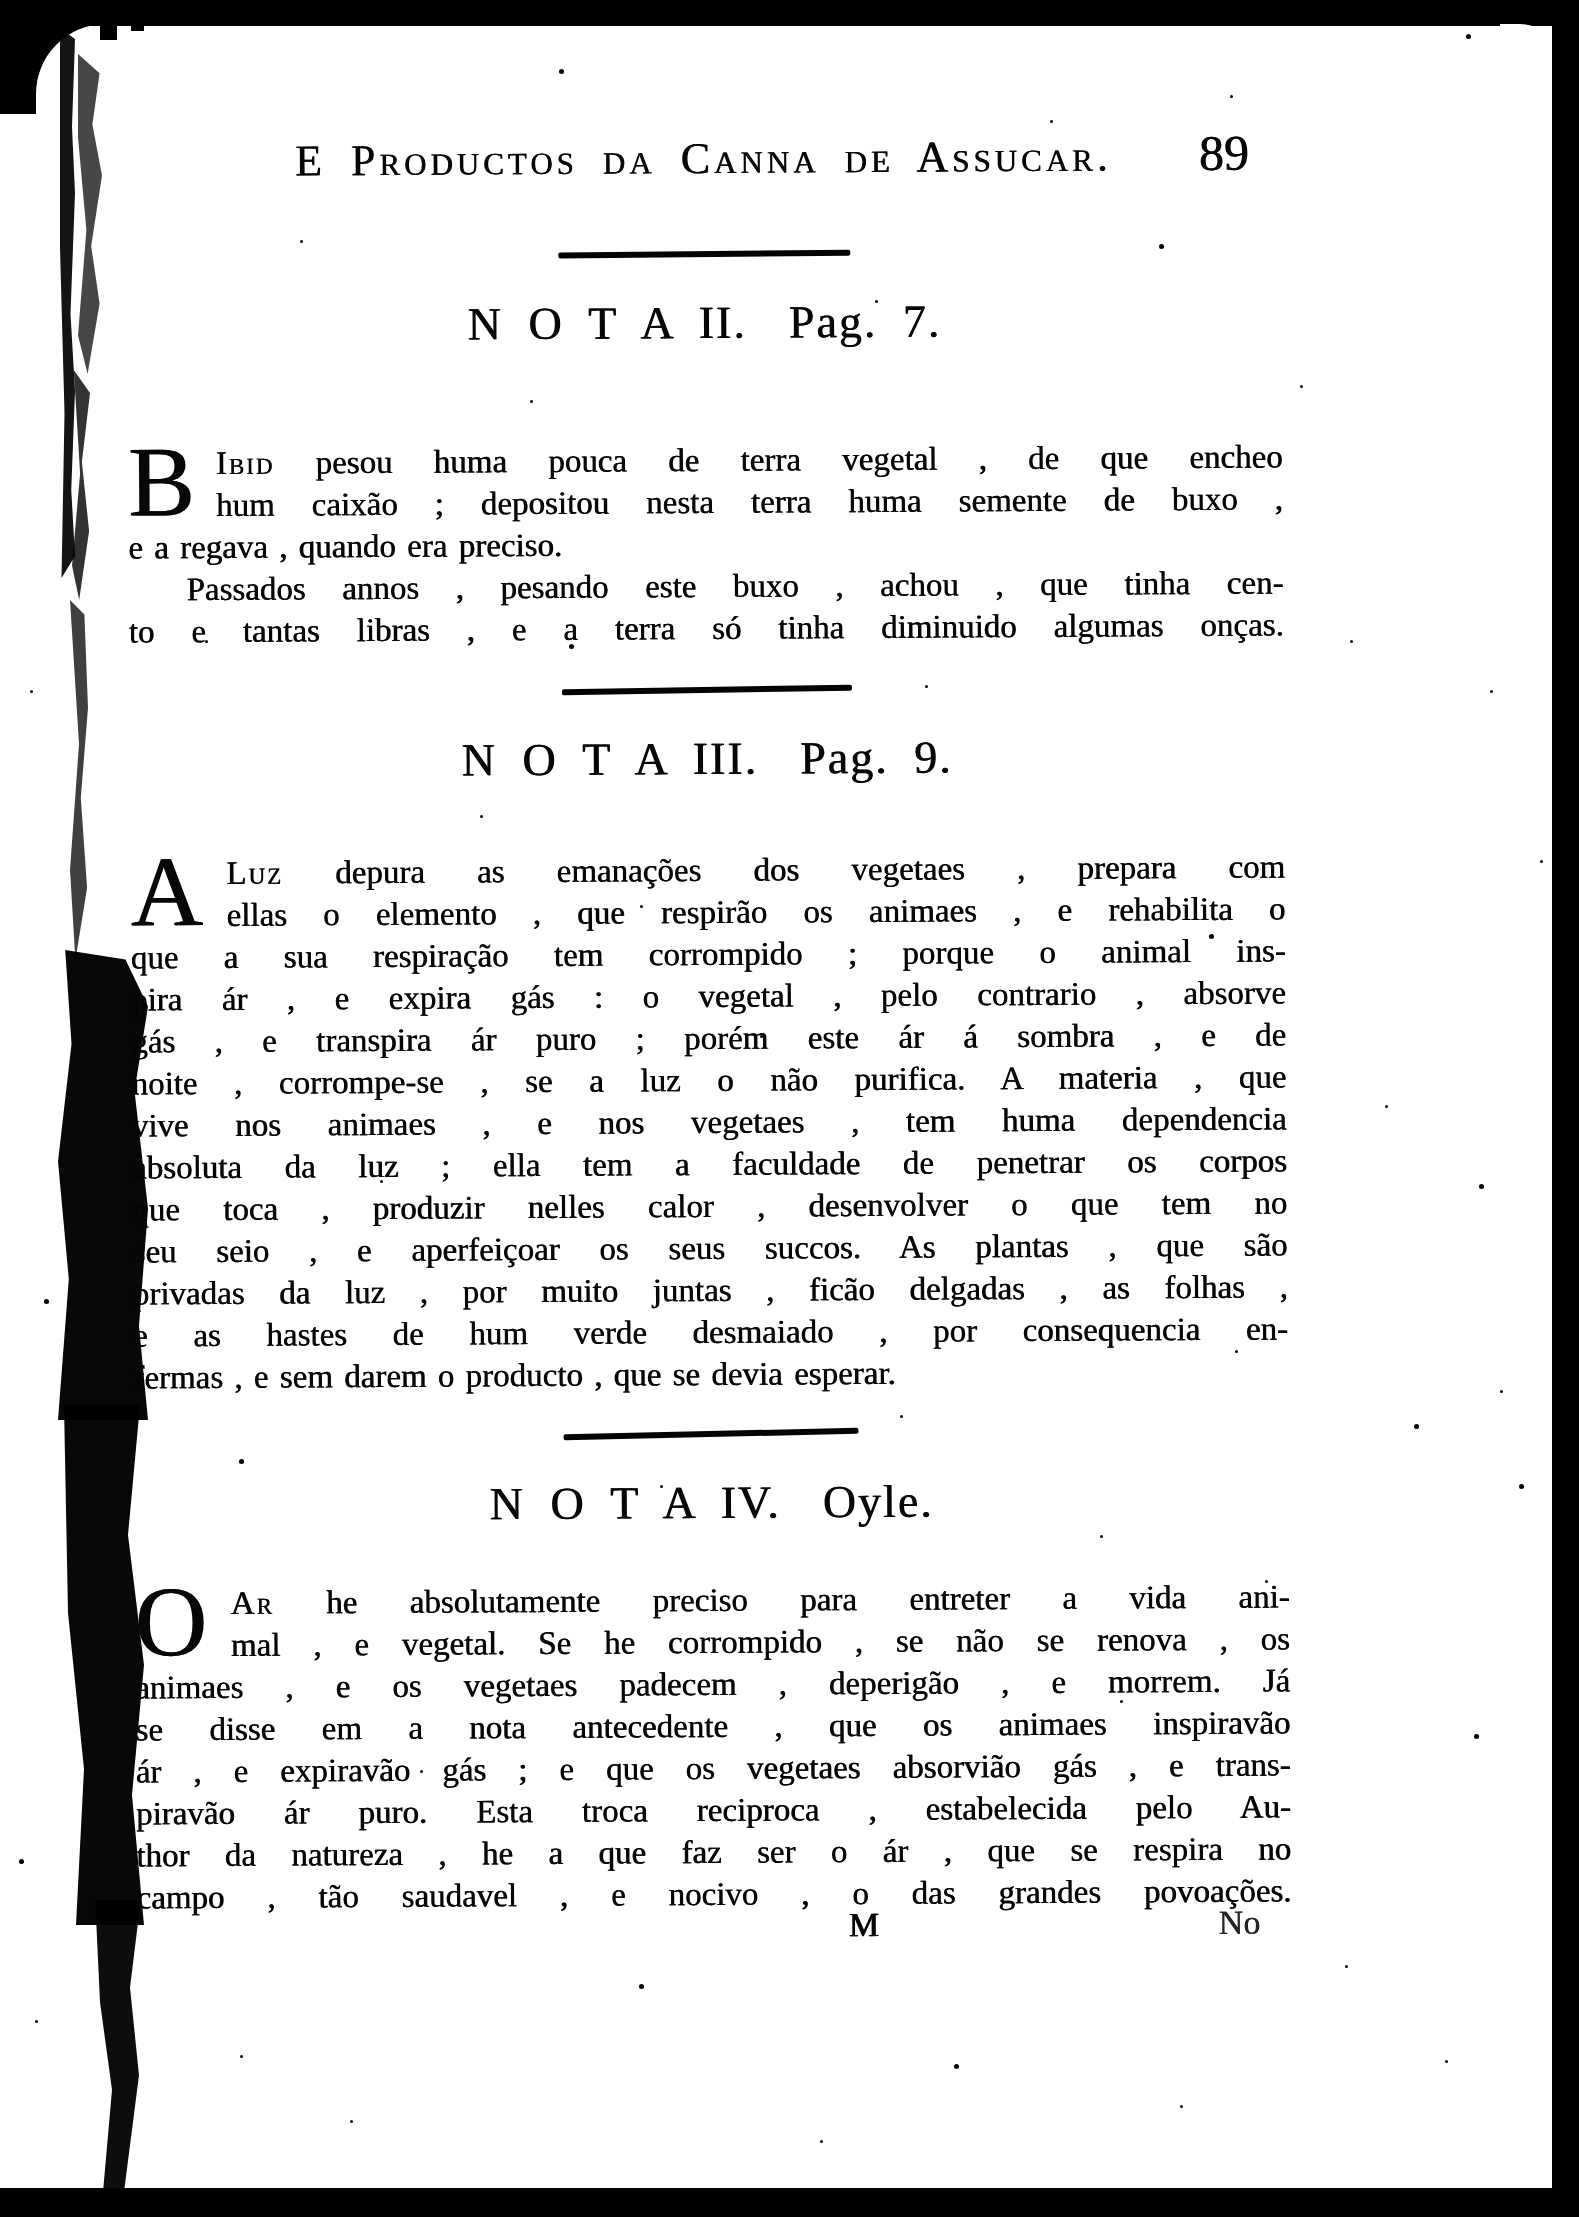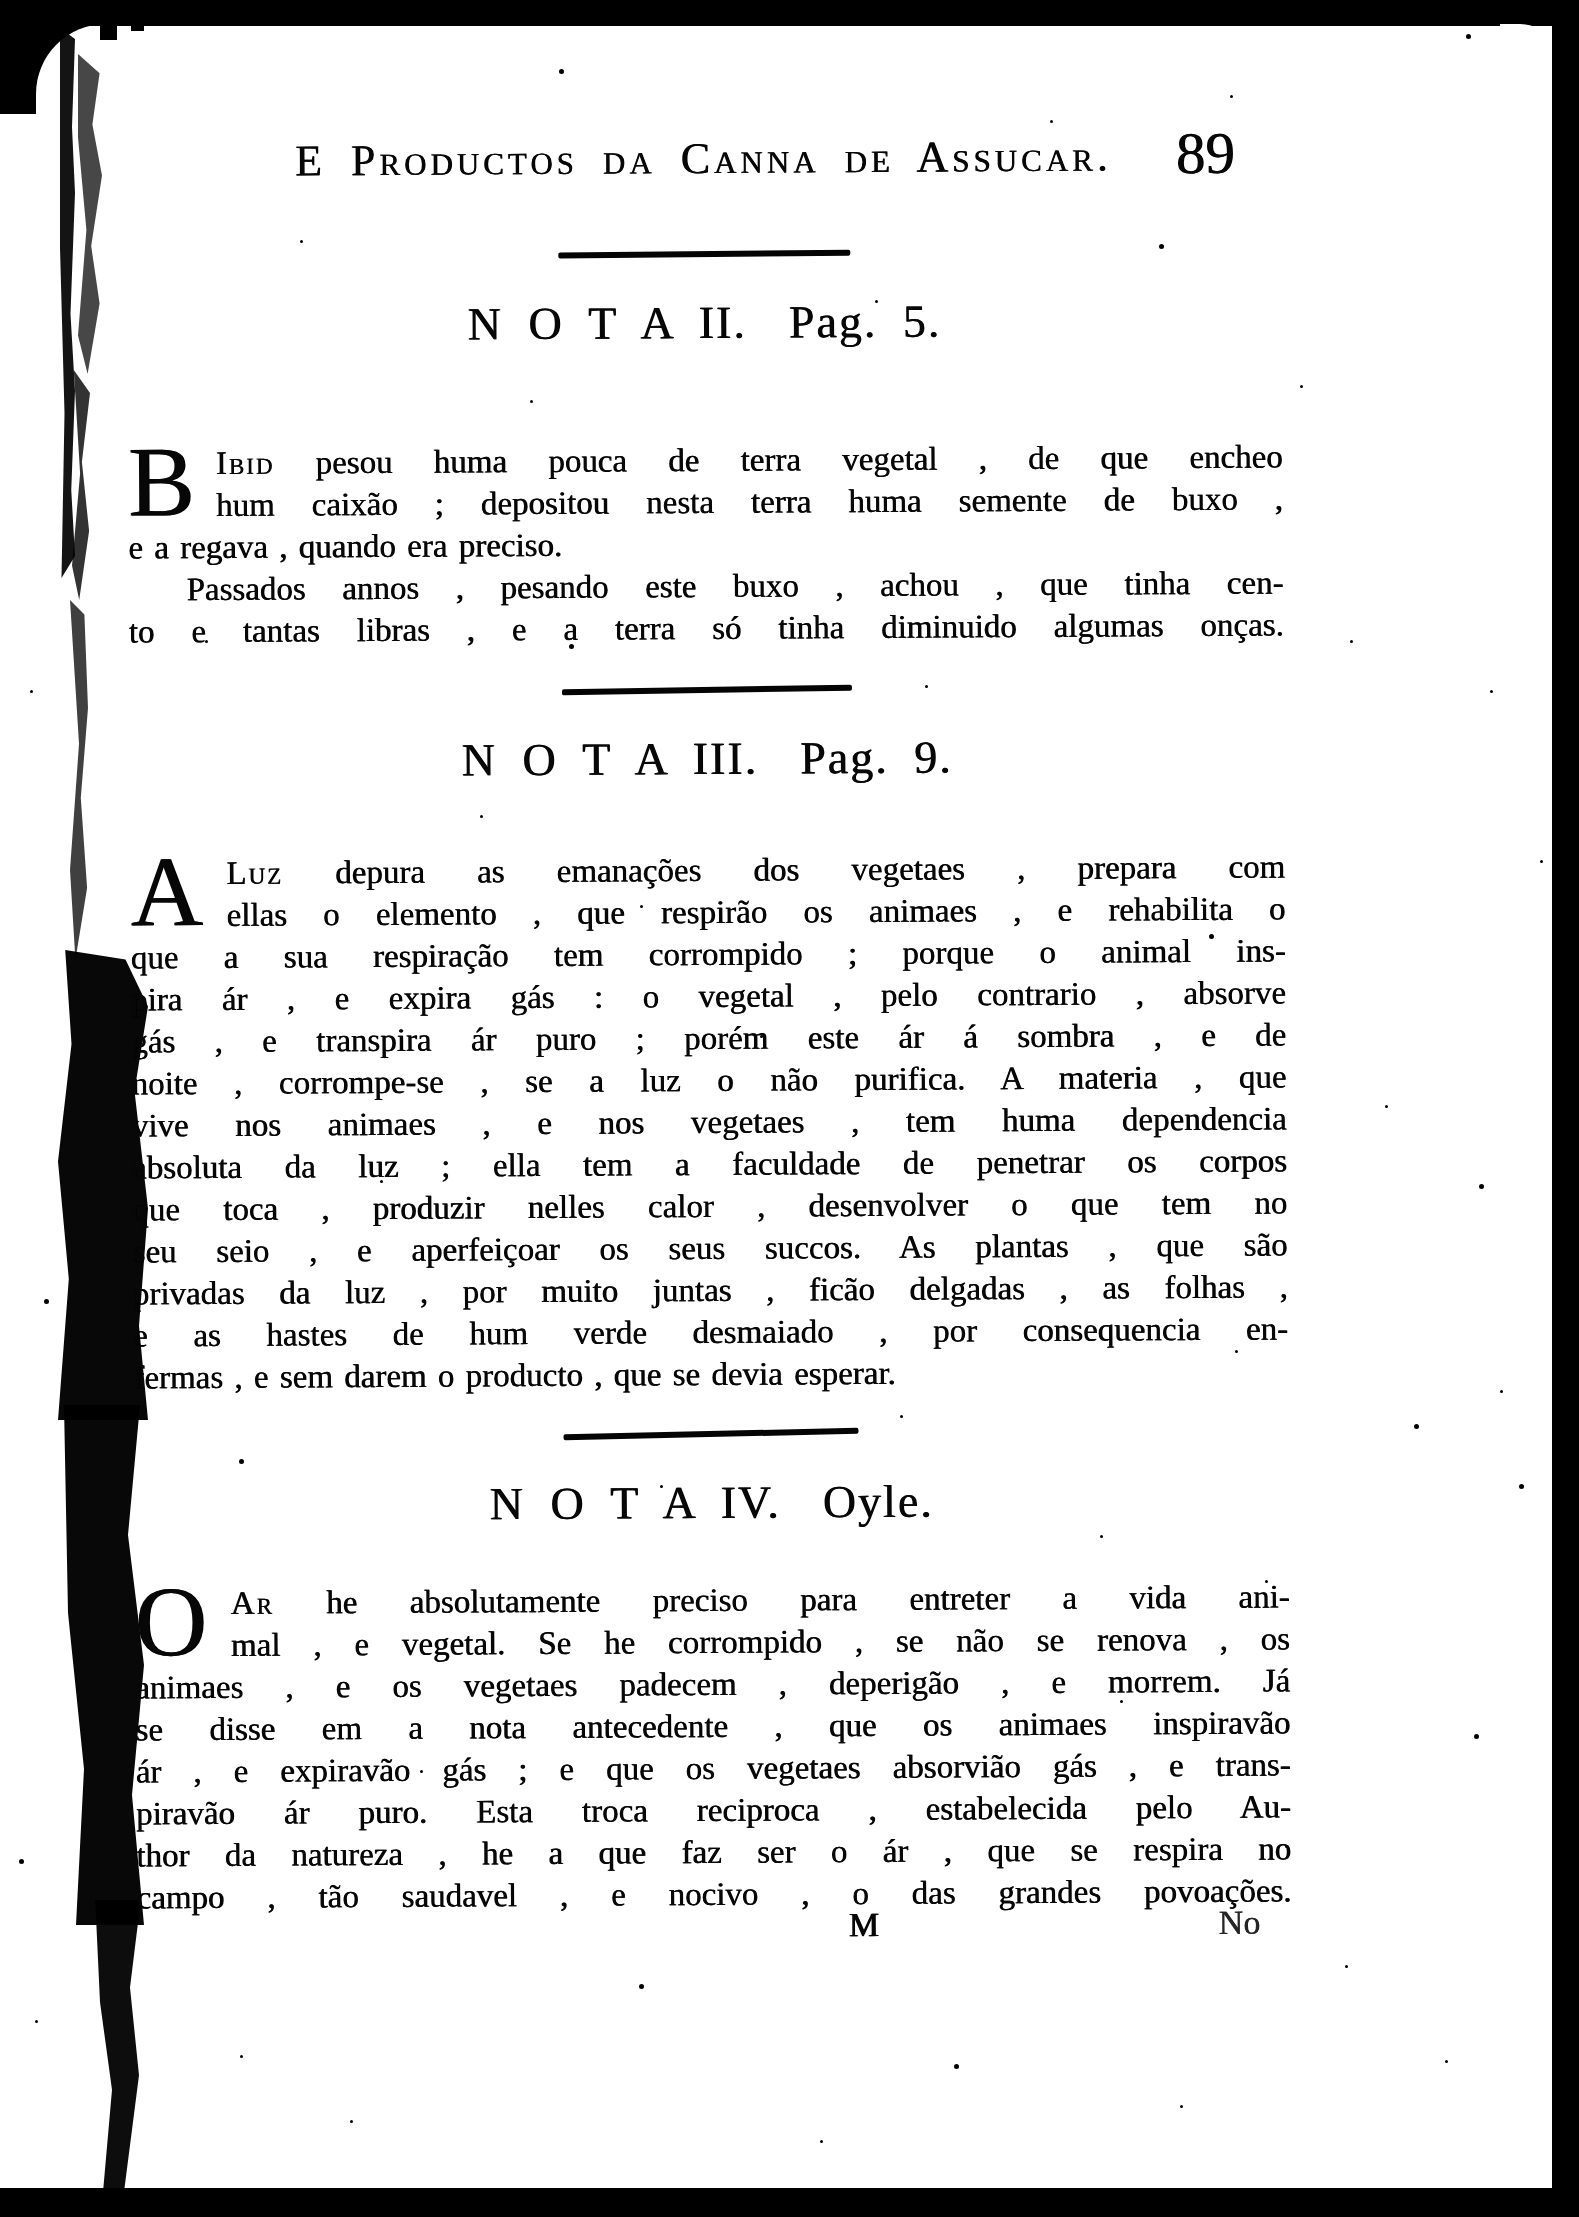--- a/index.html
+++ b/index.html
@@ -54,22 +54,22 @@
     transform:rotate(-0.35deg);transform-origin:50% 40%;
   }
   .running-head{position:relative;height:56px;}
   .running-title{
     display:block;text-align:center;
     font-variant:small-caps;font-size:44px;line-height:52px;
     letter-spacing:4px;word-spacing:10px;
     text-shadow:.6px 0 #000;
   }
   .page-number{
-    position:absolute;right:46px;top:-4px;
-    font-size:59px;line-height:54px;text-shadow:.6px 0 #000;
+    position:absolute;right:32px;top:-4px;
+    font-size:50px;line-height:54px;text-shadow:.6px 0 #000;
   }
   .rule{height:6px;background:#040404;margin-left:auto;margin-right:auto;border-radius:2px;}
   .sec1 .rule{width:292px;margin-top:62px;transform:rotate(-0.2deg);}
   .sec2 .rule{width:290px;margin-top:38px;transform:rotate(-0.6deg);}
   .sec3 .rule{width:295px;margin-top:36px;transform:rotate(-0.9deg);}
   .nota-heading{
     margin:38px 0 0 0;text-align:center;font-weight:normal;
     font-size:46px;line-height:56px;letter-spacing:2px;word-spacing:12px;
     text-shadow:.7px 0 #000;
   }
@@ -120,21 +120,21 @@
 
   <div class="content">
     <div class="running-head">
       <span class="running-title">E Productos da Canna de Assucar.</span>
       <span class="page-number">89</span>
     </div>
 
     <div id="sections">
         <div class="section sec1">
           <div class="rule"></div>
-          <h2 class="nota-heading"><span>N O T A  II.</span><span class="heading-ref">Pag. 5.</span></h2>
+          <h2 class="nota-heading"><span>N O T A  II.</span><span class="heading-ref">Pag. 7.</span></h2>
           <div class="para">
             <span class="dropcap">B</span>
             <div class="line just cappad"><span class="capword">Ibid</span> pesou huma pouca de terra vegetal , de que encheo</div>
             <div class="line just cappad">hum caixão ; depositou nesta terra huma semente de buxo ,</div>
             <div class="line">e a regava , quando era preciso.</div>
             <div class="line just ind1">Passados annos , pesando este buxo , achou , que tinha cen-</div>
             <div class="line just">to e tantas libras , e a terra só tinha diminuido algumas onças.</div>
           </div>
         </div>
         <div class="section sec2">

